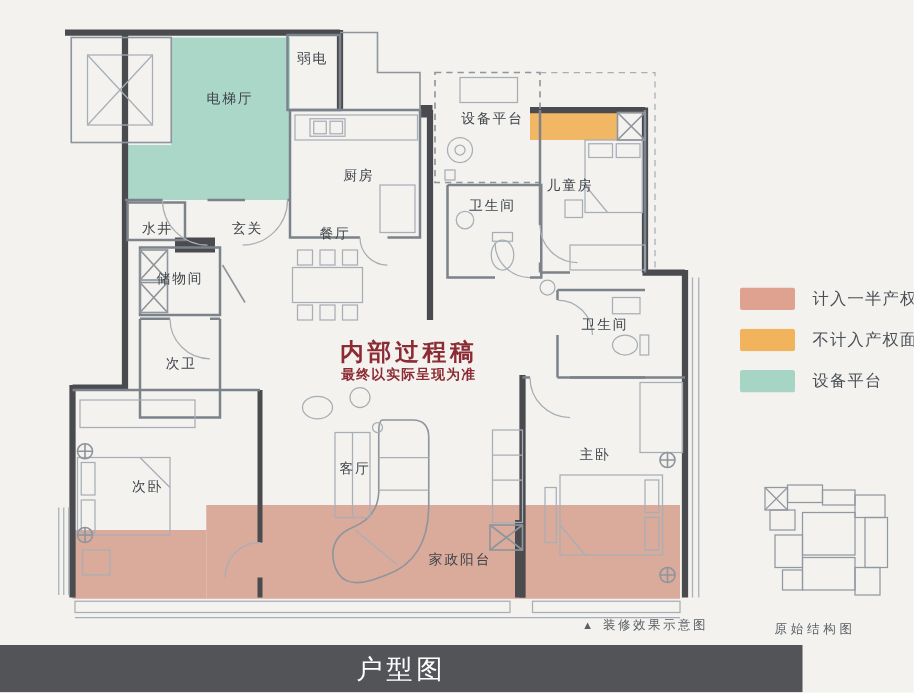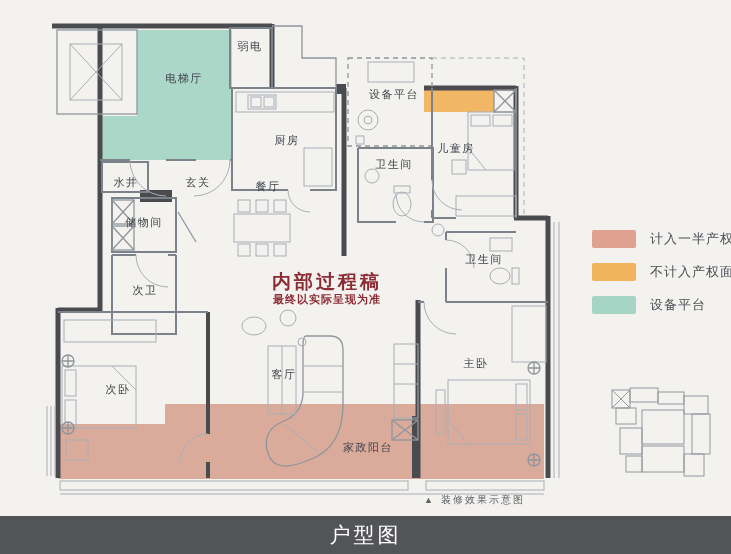--- a/index.html
+++ b/index.html
@@ -20,26 +20,26 @@
   .wm2{font-size:11px;font-weight:bold;fill:#8C2B33;letter-spacing:1px;text-anchor:middle;}
 
   
   .legend{position:absolute;left:592px;top:230px;display:flex;flex-direction:column;gap:15px;}
   .legend-row{display:flex;align-items:center;gap:14px;}
   .legend-row svg{display:block;}
   .legend-label{font-size:13px;color:#4A4F55;letter-spacing:1px;white-space:nowrap;}
 
   
   .caption{position:absolute;font-size:10px;color:#5A6066;letter-spacing:2px;white-space:nowrap;}
-  #caption-effect{left:424px;top:493px;width:184px;}
+  #caption-effect{left:424px;top:493px;width:184px;text-align:center;}
   #caption-original{left:590px;top:496px;width:124px;text-align:center;letter-spacing:3px;}
   .tri{font-size:9px;margin-right:6px;color:#5A6066;}
 
   
-  .footer{position:absolute;left:0;bottom:0;width:731px;height:38px;background:#535458;
+  .footer{position:absolute;left:0;bottom:0;width:642px;height:38px;background:#535458;
           display:flex;align-items:center;justify-content:center;}
   .footer span{color:#FFFFFF;font-size:21px;letter-spacing:3px;}
 </style>
 </head>
 <body>
 
 <div class="page">
 
   <svg class="plan" width="731" height="554" viewBox="0 0 731 554" style="position:absolute;left:0;top:0;">
     <defs>
@@ -273,18 +273,21 @@
       <svg width="44" height="18">
         <rect width="44" height="18" rx="2" fill="#A6D5C6"></rect>
       </svg>
       <span class="legend-label">设备平台</span>
     </div>
   </div>
 
   <div class="caption" id="caption-effect">
     <span class="tri">▲</span><span>装修效果示意图</span>
   </div>
+  <div class="caption" id="caption-original">
+    <span>原始结构图</span>
+  </div>
 
   <div class="footer">
     <span>户型图</span>
   </div>
 
 </div>
 
 </body></html>

